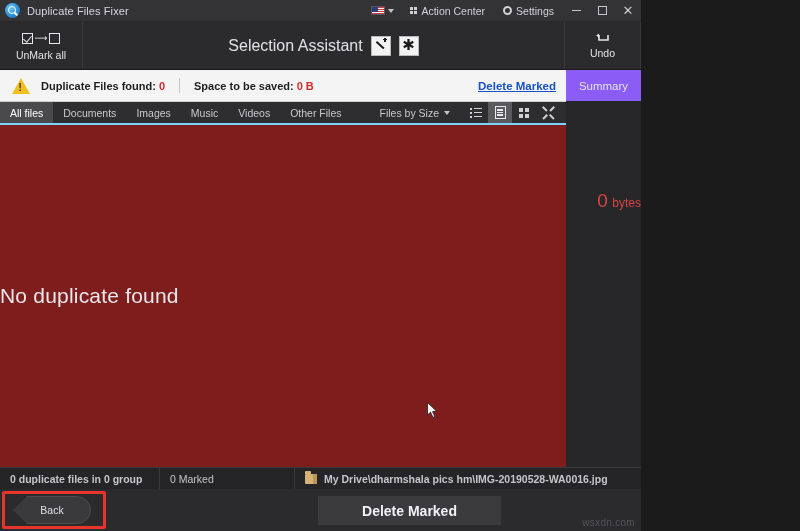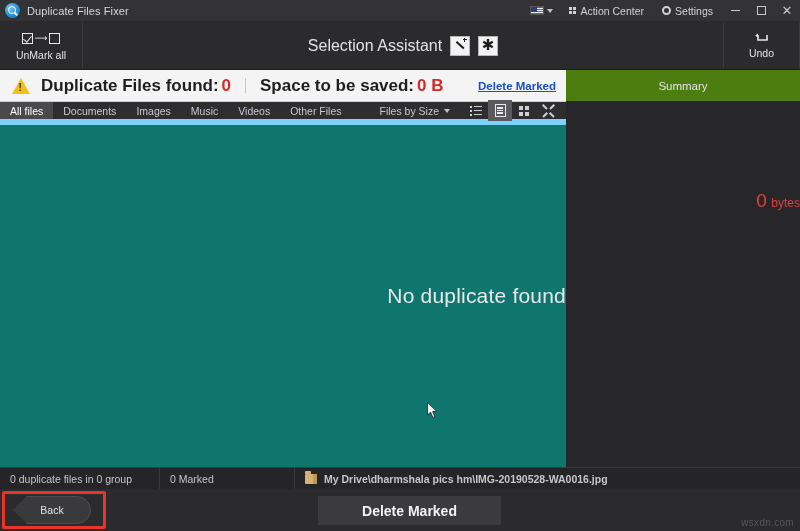--- a/index.html
+++ b/index.html
@@ -5,21 +5,21 @@
   * { box-sizing: border-box; margin: 0; padding: 0; }
   html, body {
     width: 800px; height: 531px;
     overflow: hidden;
     background: #1b1b1b;
     font-family: "Liberation Sans", sans-serif;
     -webkit-font-smoothing: antialiased;
   }
   #app {
     position: relative;
-    width: 800px; height: 531px;
+    width: 641px; height: 531px;
     background: #1d1d1d;
     display: flex; flex-direction: column;
   }
 
   
   .titlebar {
     height: 22px; flex: 0 0 22px;
     background: #333336;
     display: flex; align-items: center;
     padding: 0 0 0 5px;
@@ -171,36 +171,36 @@
     border-left: 9px solid transparent; border-right: 9px solid transparent;
     border-bottom: 16px solid #f2c01e;
     position: relative; flex: 0 0 18px;
   }
   .warn-tri::after {
     content: "!"; position: absolute; left: -2.5px; top: 4px;
     font-size: 10px; font-weight: bold; color: #3a2e00;
     font-family: "Liberation Sans", sans-serif;
   }
   .notice-txt {
-    font-size: 17px; color: #1e1e1e; font-weight: bold;
+    font-size: 11px; color: #1e1e1e; font-weight: bold;
     margin-left: 11px; white-space: nowrap;
   }
   .notice-txt .num { color: #d32b2b; margin-left: 3px; }
   .notice-sep { width: 1px; height: 15px; background: #c6c6c6; margin: 0 14px; }
   .del-link {
     margin-left: auto; color: #1751c4; font-size: 11.5px;
     font-weight: bold; text-decoration: underline; white-space: nowrap;
   }
 
   
   .tabrow {
     height: 23px; flex: 0 0 23px;
     background: #2e2e30;
     display: flex; align-items: stretch;
-    border-bottom: 6px solid #7dd3fc;
+    border-bottom: 2px solid #7dd3fc;
   }
   .tab {
     padding: 0 10px; display: flex; align-items: center;
     font-size: 10.5px; color: #c9c9cd; white-space: nowrap;
   }
   .tab.active { background: #4a4a4d; color: #ffffff; }
   .tabrow-right { margin-left: auto; display: flex; align-items: center; gap: 0; padding-right: 6px; }
   .sortby {
     display: flex; align-items: center; gap: 5px;
     font-size: 10.5px; color: #c9c9cd; padding: 0 14px 0 0; white-space: nowrap;
@@ -224,31 +224,31 @@
   .ico-grid i { background: #d0d0d4; }
   .ico-expand { width: 13px; height: 13px; position: relative; }
   .ico-expand i { position: absolute; width: 6px; height: 1.5px; background: #d0d0d4; }
   .ico-expand i:nth-child(1) { transform: rotate(45deg); top: 2px; left: 0px; }
   .ico-expand i:nth-child(2) { transform: rotate(-45deg); top: 2px; right: 0px; }
   .ico-expand i:nth-child(3) { transform: rotate(-45deg); bottom: 2px; left: 0px; }
   .ico-expand i:nth-child(4) { transform: rotate(45deg); bottom: 2px; right: 0px; }
 
   
   .content {
-    flex: 1; background: #0f766e; position: relative;
-    display: flex; align-items: center; justify-content: flex-end;
+    flex: 1; background: #7f1d1d; position: relative;
+    display: flex; align-items: center; justify-content: flex-start;
     min-height: 0;
   }
   .empty-msg { font-size: 21px; color: #e8e8ec; letter-spacing: .2px; }
   .cursor { position: absolute; left: 427px; top: 277px; width: 12px; height: 18px; }
 
   
   .sum-head {
     height: 32px; flex: 0 0 32px;
-    background: #4d7c0f;
+    background: #8b5cf6;
     display: flex; align-items: center; justify-content: center;
     font-size: 11.5px; color: #e4e4e8;
     border-bottom: 1px solid #242426;
   }
   .sum-body {
     flex: 1; background: #272729; position: relative;
   }
   .sum-stat {
     position: absolute; left: 0; right: 0; top: 88px;
     text-align: right;
@@ -260,21 +260,21 @@
 
   
   .statusbar {
     height: 22px; flex: 0 0 22px;
     background: #252527;
     display: flex; align-items: stretch;
     border-top: 1px solid #3a3a3d;
     font-size: 10.5px; color: #c6c6ca;
   }
   .st-cell { display: flex; align-items: center; padding: 0 10px; border-right: 1px solid #3a3a3d; white-space: nowrap; }
-  .st-cell.c1 { width: 160px; flex: 0 0 160px; }
+  .st-cell.c1 { width: 160px; flex: 0 0 160px; font-weight: bold; }
   .st-cell.c2 { width: 135px; flex: 0 0 135px; }
   .st-cell.c3 { flex: 1; gap: 7px; border-right: none; overflow: hidden; font-weight: bold; }
   .folder-ico {
     width: 12px; height: 10px; background: #d7b277;
     position: relative; border-radius: 1px; flex: 0 0 12px;
   }
   .folder-ico::before {
     content: ""; position: absolute; top: -2.5px; left: 0;
     width: 6px; height: 2.5px; background: #d7b277; border-radius: 1px 1px 0 0;
   }

